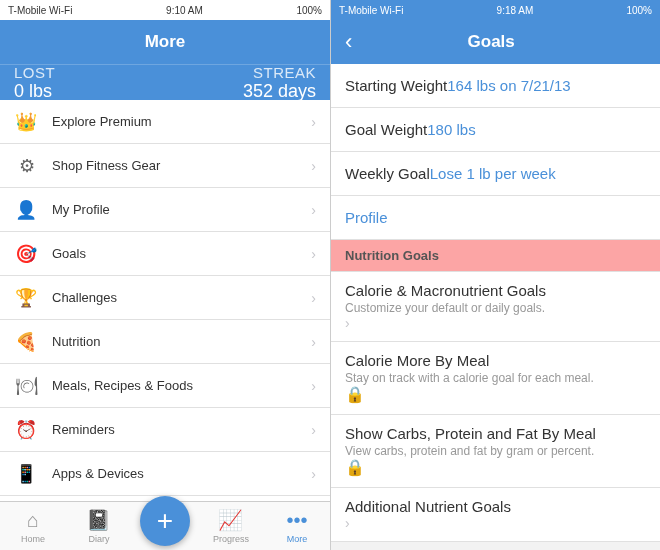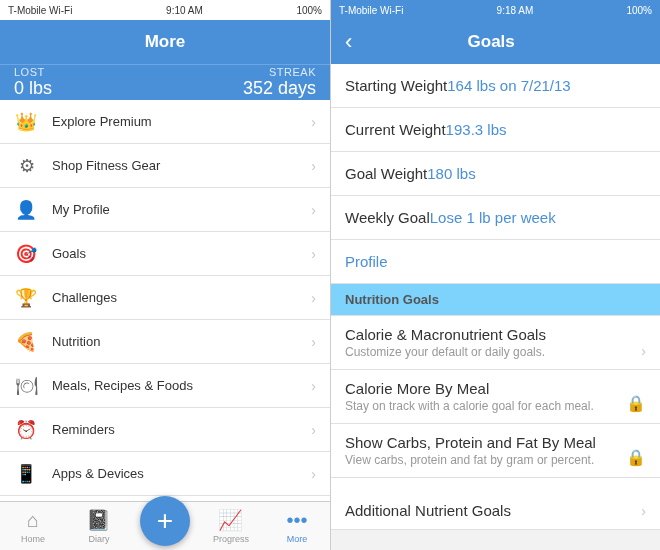--- a/index.html
+++ b/index.html
@@ -10,21 +10,21 @@
 
     .left-status-bar { background: #fff; height: 20px; display: flex; align-items: center; justify-content: space-between; padding: 0 8px; font-size: 10px; color: #333; }
     .status-left { display: flex; align-items: center; gap: 3px; }
     .status-right { display: flex; align-items: center; gap: 3px; }
 
     .left-header { background: #4a90d9; height: 44px; display: flex; align-items: center; justify-content: center; }
     .left-header-title { color: #fff; font-size: 17px; font-weight: 600; }
 
     .left-stats { background: #4a90d9; height: 36px; display: flex; align-items: center; padding: 0 14px; border-top: 1px solid rgba(255,255,255,0.2); }
     .stat-item { display: flex; flex-direction: column; }
-    .stat-label { font-size: 11px; color: rgba(255,255,255,0.8); text-transform: uppercase; letter-spacing: 0.5px; }
+    .stat-label { font-size: 15px; color: rgba(255,255,255,0.8); text-transform: uppercase; letter-spacing: 0.5px; }
     .stat-value { font-size: 18px; color: #fff; font-weight: 300; }
     .stat-right { margin-left: auto; text-align: right; }
 
     .left-list { flex: 1; overflow-y: auto; background: #f2f2f2; }
     .list-item { background: #fff; border-bottom: 1px solid #e0e0e0; height: 44px; display: flex; align-items: center; padding: 0 14px; cursor: pointer; }
     .list-icon { width: 26px; height: 26px; display: flex; align-items: center; justify-content: center; margin-right: 12px; font-size: 18px; color: #666; }
     .list-label { flex: 1; font-size: 13px; color: #333; }
     .list-chevron { color: #c7c7cc; font-size: 14px; }
 
     .left-tab-bar { height: 49px; background: #f9f9f9; border-top: 1px solid #ccc; display: flex; align-items: center; }
@@ -43,23 +43,23 @@
     .right-header { background: #4a90d9; height: 44px; display: flex; align-items: center; padding: 0 14px; }
     .back-btn { color: #fff; font-size: 22px; cursor: pointer; margin-right: 8px; }
     .right-header-title { flex: 1; color: #fff; font-size: 17px; font-weight: 600; text-align: center; margin-right: 24px; }
 
     .right-content { flex: 1; overflow-y: auto; }
 
     .goals-row { background: #fff; border-bottom: 1px solid #e0e0e0; padding: 12px 14px; display: flex; align-items: center; min-height: 44px; }
     .goals-row-label { font-size: 15px; color: #333; }
     .goals-row-value { font-size: 15px; color: #4a90d9; text-align: right; }
 
-    .section-header { background: #7dd3fc; padding: 8px 14px; font-size: 13px; color: #555; font-weight: 600; border-bottom: 1px solid #e0e0e0; }
-
-    .goals-detail-row { background: #fff; border-bottom: 1px solid #e0e0e0; padding: 10px 14px; display: flex; align-items: flex-end; min-height: 52px; cursor: pointer; }
+    .section-header { background: #fca5a5; padding: 8px 14px; font-size: 13px; color: #555; font-weight: 600; border-bottom: 1px solid #e0e0e0; }
+
+    .goals-detail-row { background: #fff; border-bottom: 1px solid #e0e0e0; padding: 10px 14px; display: flex; align-items: flex-start; min-height: 52px; cursor: pointer; flex-direction: column; }
     .goals-detail-text { flex: 1; }
     .goals-detail-title { font-size: 15px; color: #333; }
     .goals-detail-sub { font-size: 12px; color: #999; margin-top: 2px; }
     .goals-detail-right { display: flex; align-items: center; gap: 6px; }
     .lock-icon { font-size: 16px; color: #e8a020; }
     .chevron-right { color: #c7c7cc; font-size: 14px; }
   </style>
 </head>
 <body>
 
@@ -174,24 +174,20 @@
     <span class="back-btn">‹</span>
     <span class="right-header-title">Goals</span>
   </div>
 
   <div class="right-content" id="right-content">
       <div class="goals-row">
     <span class="goals-row-label">Starting Weight</span>
     <span class="goals-row-value">164 lbs on 7/21/13</span>
   </div>
       <div class="goals-row">
-    <span class="goals-row-label">Current Weight</span>
-    <span class="goals-row-value">193.3 lbs</span>
-  </div>
-      <div class="goals-row">
     <span class="goals-row-label">Goal Weight</span>
     <span class="goals-row-value">180 lbs</span>
   </div>
       <div class="goals-row">
     <span class="goals-row-label">Weekly Goal</span>
     <span class="goals-row-value">Lose 1 lb per week</span>
   </div>
       <div class="goals-row">
     <span class="goals-row-value">Profile</span>
   </div>

